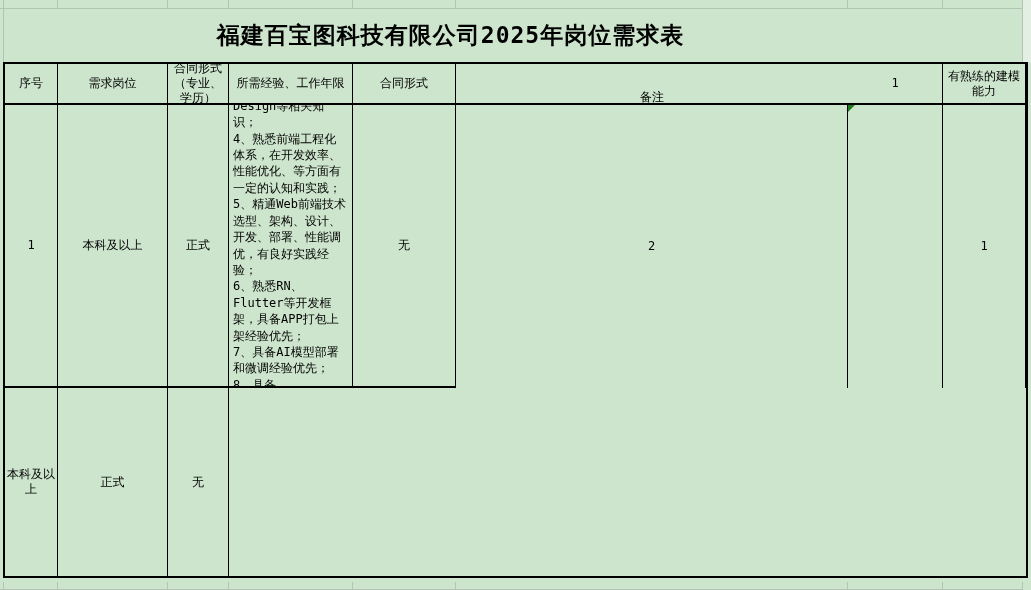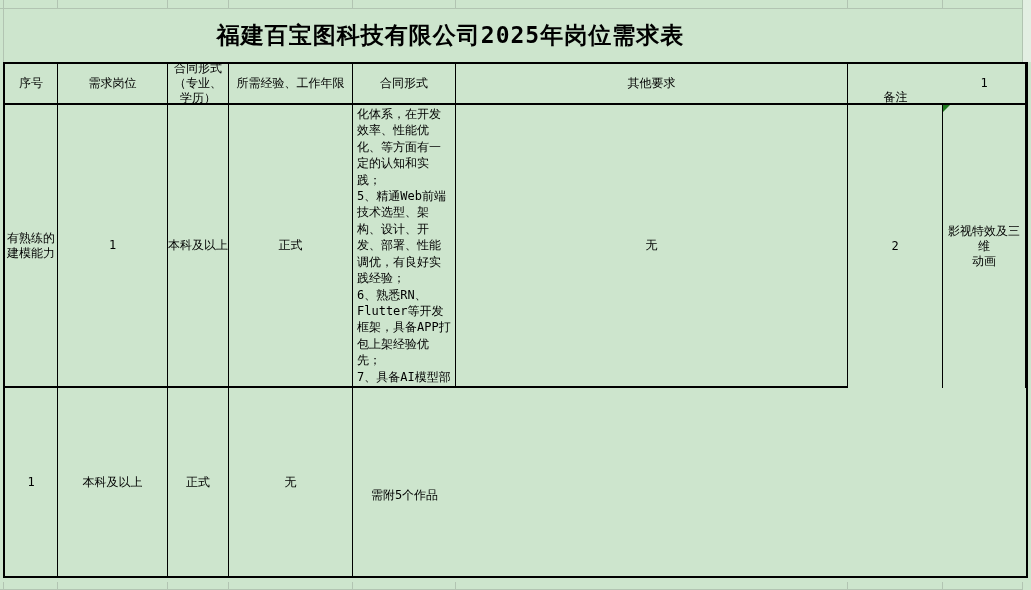--- a/index.html
+++ b/index.html
@@ -84,23 +84,20 @@
   <div class="cell">
       <span>合同形式（专业、
 学历）</span>
     </div>
   <div class="cell">
       <span>所需经验、工作年限</span>
     </div>
   <div class="cell">
       <span>合同形式</span>
     </div>
-  <div class="cell">
-      <span>其他要求</span>
-    </div>
   <div class="cell lastcol">
       <span>备注</span>
     </div>
 
   <div class="cell">
       <span>1</span>
     </div>
   <div class="cell">
       <span>有熟练的建模能力</span>
     </div>
@@ -127,37 +124,32 @@
     </div>
   <div class="cell">
       <span>无</span>
     </div>
 
   <div class="cell lastrow">
       <span>2</span>
     </div>
   <div class="cell lastrow">
     <i class="comment-tri"></i>
-    <span>影视特效及三维
-动画</span>
   </div>
   <div class="cell lastrow">
       <span>1</span>
     </div>
   <div class="cell lastrow">
       <span>本科及以上</span>
     </div>
   <div class="cell lastrow">
       <span>正式</span>
     </div>
   <div class="cell lastrow">
       <span>无</span>
-    </div>
-  <div class="cell lastcol lastrow">
-      <span>需附5个作品</span>
     </div>
 </div>
 
 <div class="decor" style="left:3px;top:582px;width:1px;height:8px;"></div>
 <div class="decor" style="left:57px;top:582px;width:1px;height:8px;"></div>
 <div class="decor" style="left:167px;top:582px;width:1px;height:8px;"></div>
 <div class="decor" style="left:228px;top:582px;width:1px;height:8px;"></div>
 <div class="decor" style="left:352px;top:582px;width:1px;height:8px;"></div>
 <div class="decor" style="left:455px;top:582px;width:1px;height:8px;"></div>
 <div class="decor" style="left:847px;top:582px;width:1px;height:8px;"></div>

